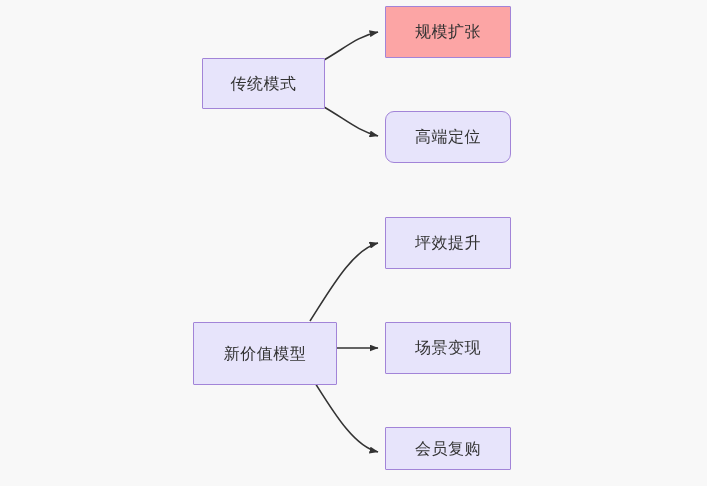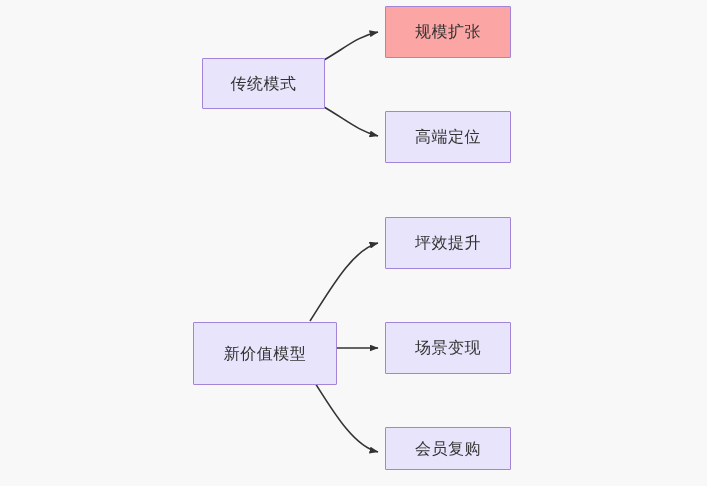--- a/index.html
+++ b/index.html
@@ -66,21 +66,21 @@
       </g>
   </svg>
 
   <div id="nodes">
       <div class="node" style="left: 202px; top: 58px; width: 123px; height: 51px; background: rgb(231, 228, 251); border-color: rgb(162, 132, 216); color: rgb(51, 51, 51);">
         <span class="node-label">传统模式</span>
       </div>
       <div class="node" style="left: 385px; top: 6px; width: 126px; height: 52px; background: #fca5a5; border-color: rgb(162, 132, 216); color: rgb(51, 51, 51);">
         <span class="node-label">规模扩张</span>
       </div>
-      <div class="node" style="left: 385px; top: 111px; width: 126px; height: 52px; background: rgb(231, 228, 251); border-color: rgb(162, 132, 216); color: rgb(51, 51, 51);">
+      <div class="node" style="left: 385px; top: 111px; width: 126px; height: 52px; background: rgb(231, 228, 251); border-color: rgb(162, 132, 216); color: rgb(51, 51, 51); border-radius: 9px;">
         <span class="node-label">高端定位</span>
       </div>
       <div class="node" style="left: 193px; top: 322px; width: 144px; height: 63px; background: rgb(231, 228, 251); border-color: rgb(162, 132, 216); color: rgb(51, 51, 51);">
         <span class="node-label">新价值模型</span>
       </div>
       <div class="node" style="left: 385px; top: 217px; width: 126px; height: 52px; background: rgb(231, 228, 251); border-color: rgb(162, 132, 216); color: rgb(51, 51, 51);">
         <span class="node-label">坪效提升</span>
       </div>
       <div class="node" style="left: 385px; top: 322px; width: 126px; height: 52px; background: rgb(231, 228, 251); border-color: rgb(162, 132, 216); color: rgb(51, 51, 51); align-items: center;">
         <span class="node-label">场景变现</span>

